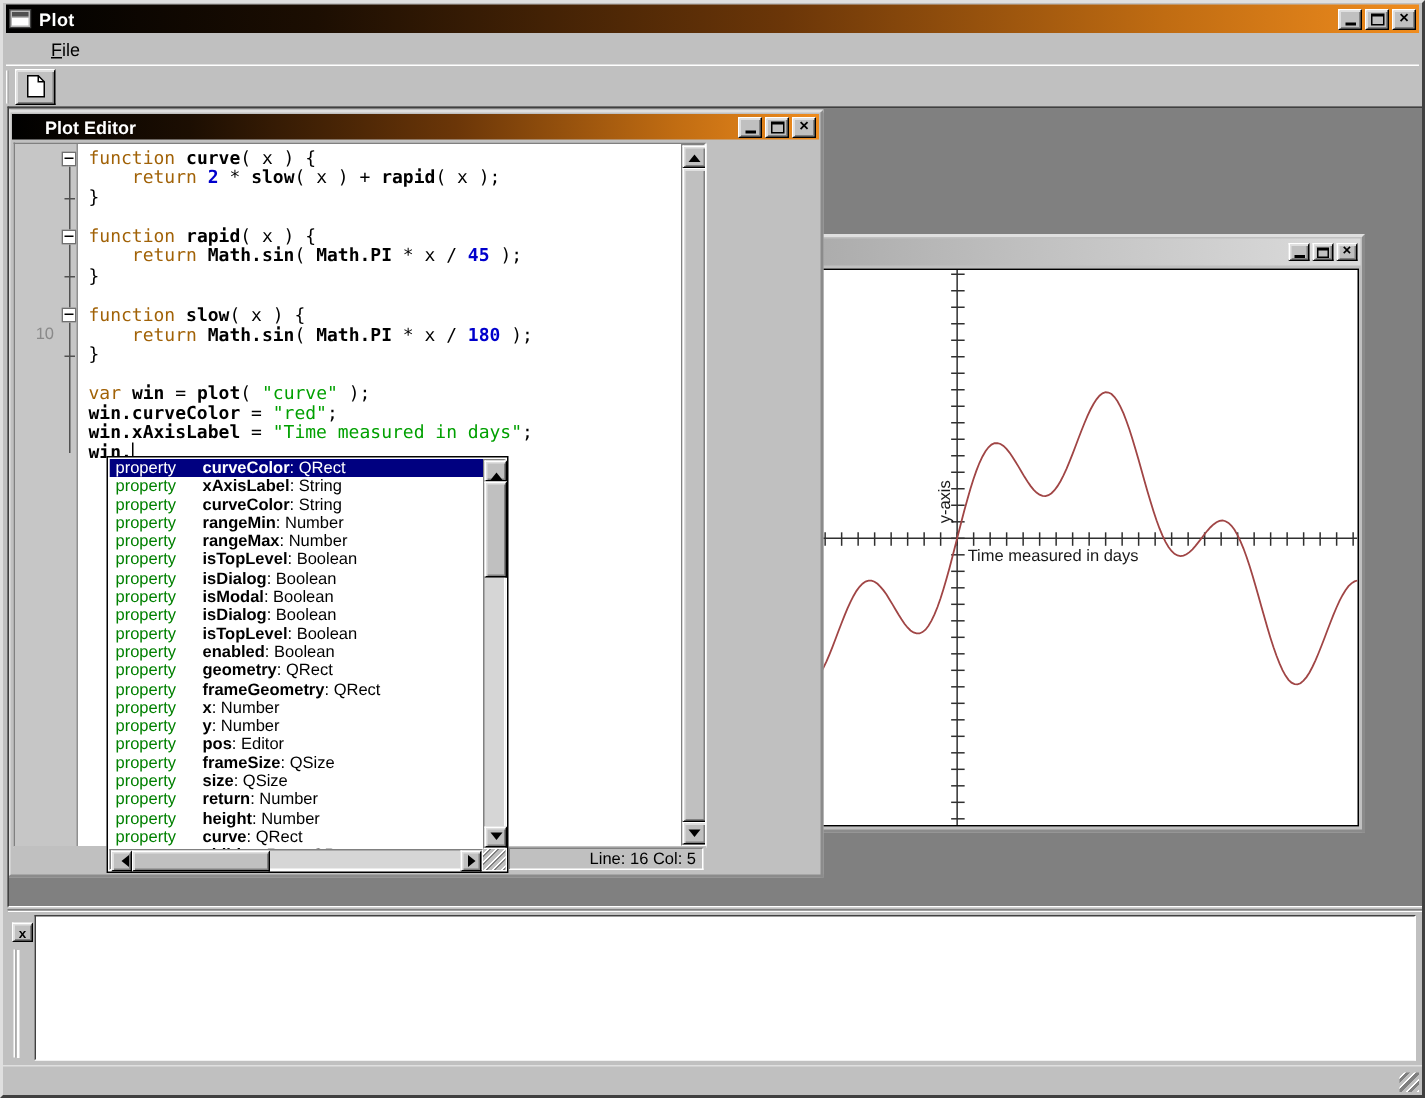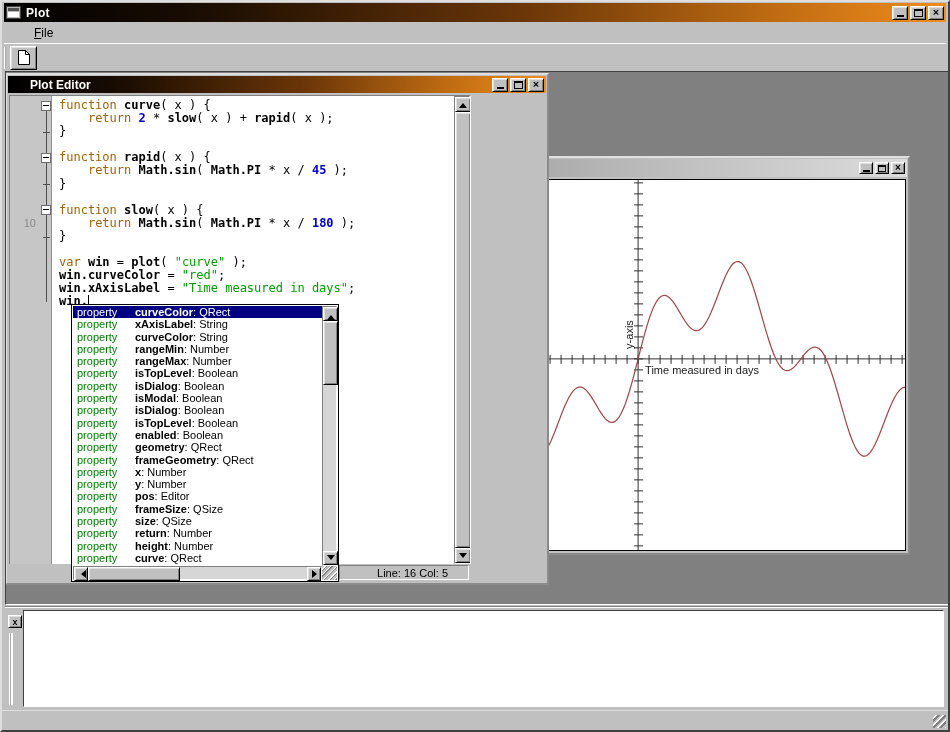--- a/index.html
+++ b/index.html
@@ -80,21 +80,21 @@
   .vscroll .arrow-up, .vscroll .arrow-down { position:absolute; left:0; width:16px; height:15px; }
   .vscroll .arrow-up { top:0; } .vscroll .arrow-down { bottom:0; }
   .tri-up { width:0; height:0; border:4px solid transparent; border-bottom:5px solid #000; margin-bottom:3px; }
   .tri-down { width:0; height:0; border:4px solid transparent; border-top:5px solid #000; margin-top:3px; }
   .tri-left { width:0; height:0; border:4px solid transparent; border-right:5px solid #000; margin-right:3px; }
   .tri-right { width:0; height:0; border:4px solid transparent; border-left:5px solid #000; margin-left:3px; }
   .v-thumb { position:absolute; left:0; width:16px; background:#c0c0c0; }
 
   #editor-status { position:absolute; left:2px; bottom:2px; width:462px; height:17px;
     background:#c0c0c0; display:flex; justify-content:flex-end; align-items:center; }
-  #linecol-cell { width:130px; height:15px; margin-right:2px; padding-right:20px;
+  #linecol-cell { width:130px; height:15px; margin-right:2px; padding-right:4px;
     display:flex; align-items:center; justify-content:flex-end; font-size:11px; }
 
   
   #completion { position:absolute; left:65px; top:232px; width:268px; height:278px;
     background:#fff; border:1px solid #000; z-index:30; }
   #c-rows { position:absolute; left:1px; top:1px; right:16px; bottom:15px; overflow:hidden; }
   .c-row { display:flex; height:12.3px; line-height:12.3px; font-size:11px; align-items:center; }
   .c-kind { width:62px; flex:none; padding-left:4px; color:#008000; }
   .c-name { font-weight:bold; }
   .c-row.sel { background:#000080; }

